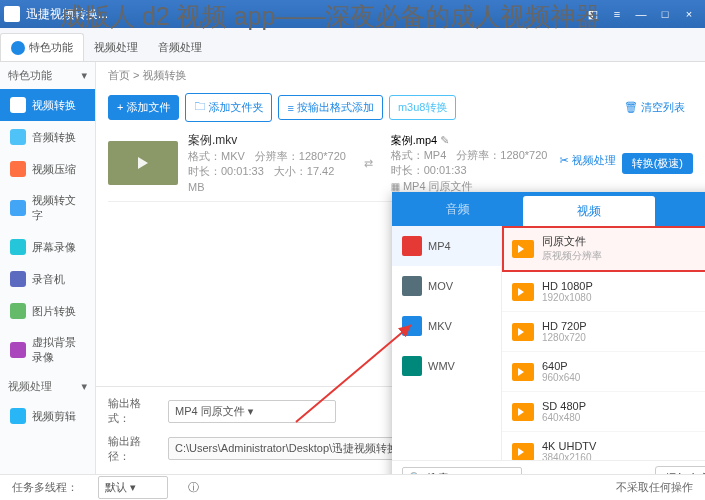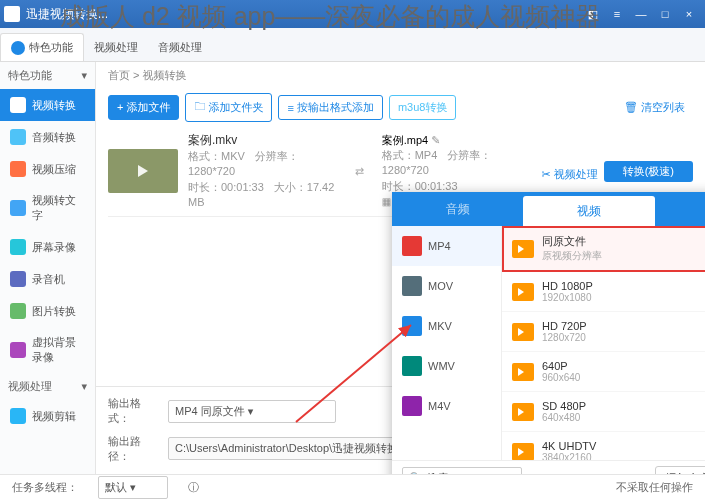--- a/index.html
+++ b/index.html
@@ -31,23 +31,23 @@
 .fileitem{display:flex;align-items:center;padding:6px 0;border-bottom:1px solid #eee;gap:10px}
 .thumb{width:70px;height:44px;background:#8b9868;border-radius:2px;display:flex;align-items:center;justify-content:center}
 .thumb .play{width:0;height:0;border-left:10px solid rgba(255,255,255,0.9);border-top:6px solid transparent;border-bottom:6px solid transparent}
 .finfo{flex:1;line-height:1.4}
 .finfo .name{font-size:12px;color:#333}
 .finfo .meta{color:#999;font-size:10px}
 .swap{width:24px;height:24px;display:flex;align-items:center;justify-content:center;color:#aaa;cursor:pointer}
 .output{flex:1;line-height:1.4}
 .output .meta{color:#999;font-size:10px}
 .pencil{color:#999;cursor:pointer}
-.actions{display:flex;gap:6px;align-items:flex-end}
+.actions{display:flex;gap:6px;align-items:flex-start}
 .scissors{color:#1e88e5;cursor:pointer;font-size:11px}
-.cvt{padding:3px 19px;background:#1e88e5;color:#fff;border-radius:3px;cursor:pointer;font-size:11px}
+.cvt{padding:3px 10px;background:#1e88e5;color:#fff;border-radius:3px;cursor:pointer;font-size:11px}
 .bottom{border-top:1px solid #e5e5e5;padding:6px 12px}
 .brow{display:flex;align-items:center;gap:6px;padding:3px 0}
 .brow label{color:#666;font-size:11px;width:54px}
 .sel,.inp{border:1px solid #ccc;padding:3px 6px;border-radius:2px;font-size:11px;color:#555}
 .sel{width:168px}
 .inp{flex:1;background:#fafafa}
 .bigbtn{padding:8px 20px;background:#1e88e5;color:#fff;border-radius:3px;cursor:pointer;font-size:12px}
 .statusbar{height:26px;border-top:1px solid #e5e5e5;display:flex;align-items:center;padding:0 12px;gap:20px;font-size:11px;color:#666}
 .popup{position:absolute;top:130px;left:296px;width:394px;height:304px;background:#fff;box-shadow:0 2px 12px rgba(0,0,0,0.3);display:flex;flex-direction:column;z-index:5}
 .popup-tabs{display:flex;height:34px;background:#1e88e5}
@@ -234,24 +234,20 @@
                 <span>MOV</span>
               </div>
             <div class="fmt">
                 <span class="fic" style="background:#1e88e5"></span>
                 <span>MKV</span>
               </div>
             <div class="fmt">
                 <span class="fic" style="background:#00897b"></span>
                 <span>WMV</span>
               </div>
-            <div class="fmt">
-                <span class="fic" style="background:#8e24aa"></span>
-                <span>M4V</span>
-              </div>
           </div>
           <div class="preset-list">
             <div class="preset hl">
                 <span class="pic"></span>
                 <span class="ptxt">
                   <div class="pn">同原文件</div>
                   <div class="ps">原视频分辨率</div>
                 </span>
                 <span class="flash">⚡ 闪电模式</span>
               </div>

